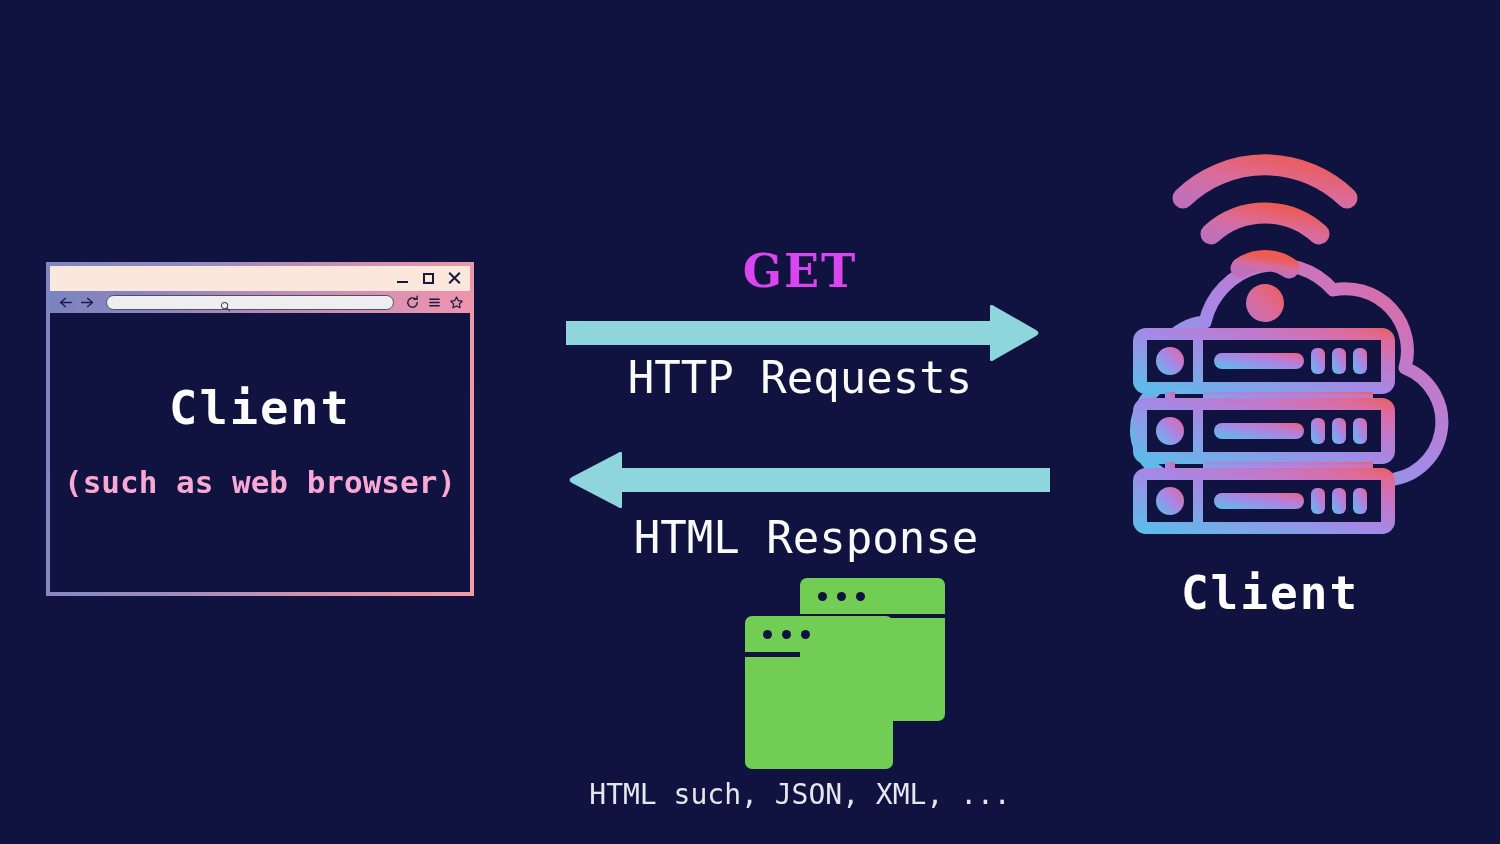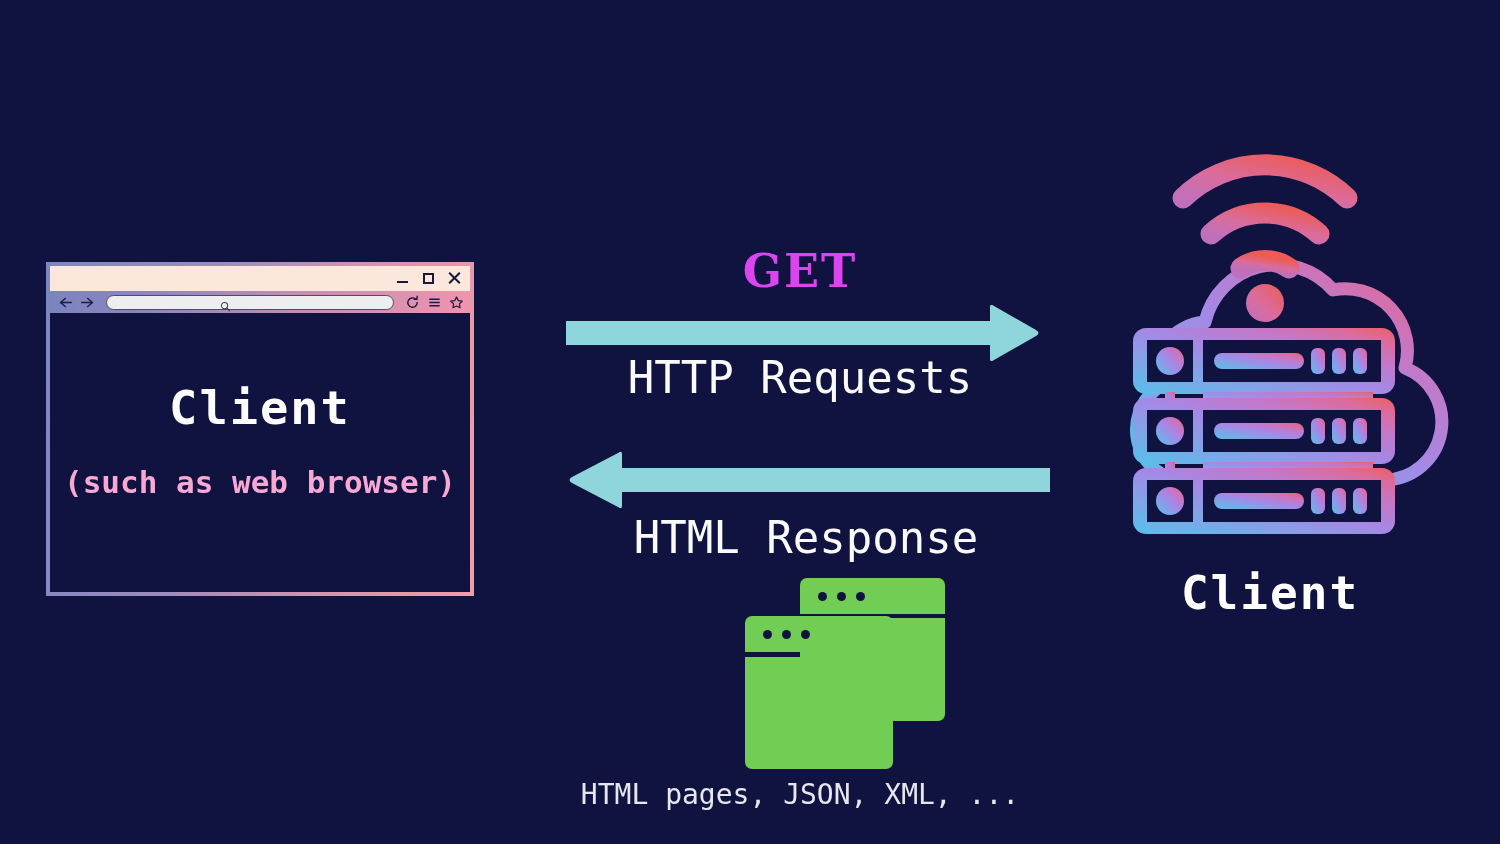--- a/index.html
+++ b/index.html
@@ -284,21 +284,21 @@
     <div class="doc-win" id="doc-front">
       <div class="doc-head">
         <span class="doc-dot"></span>
         <span class="doc-dot"></span>
         <span class="doc-dot"></span>
       </div>
       <div class="doc-body"></div>
     </div>
   </div>
 
-  <div id="formats-label">HTML pages, JSON, XML, ...</div>
+  <div id="formats-label">HTML such, JSON, XML, ...</div>
 
   <div id="server-graphic">
     <svg viewBox="0 0 420 400" width="420" height="400">
       <defs>
         <linearGradient id="srvGrad" x1="0" y1="1" x2="1" y2="0">
           <stop offset="0%" stop-color="#56c0ea"></stop>
           <stop offset="26%" stop-color="#7fa5e8"></stop>
           <stop offset="50%" stop-color="#a489e6"></stop>
           <stop offset="72%" stop-color="#c478c8"></stop>
           <stop offset="88%" stop-color="#dd6b9c"></stop>

